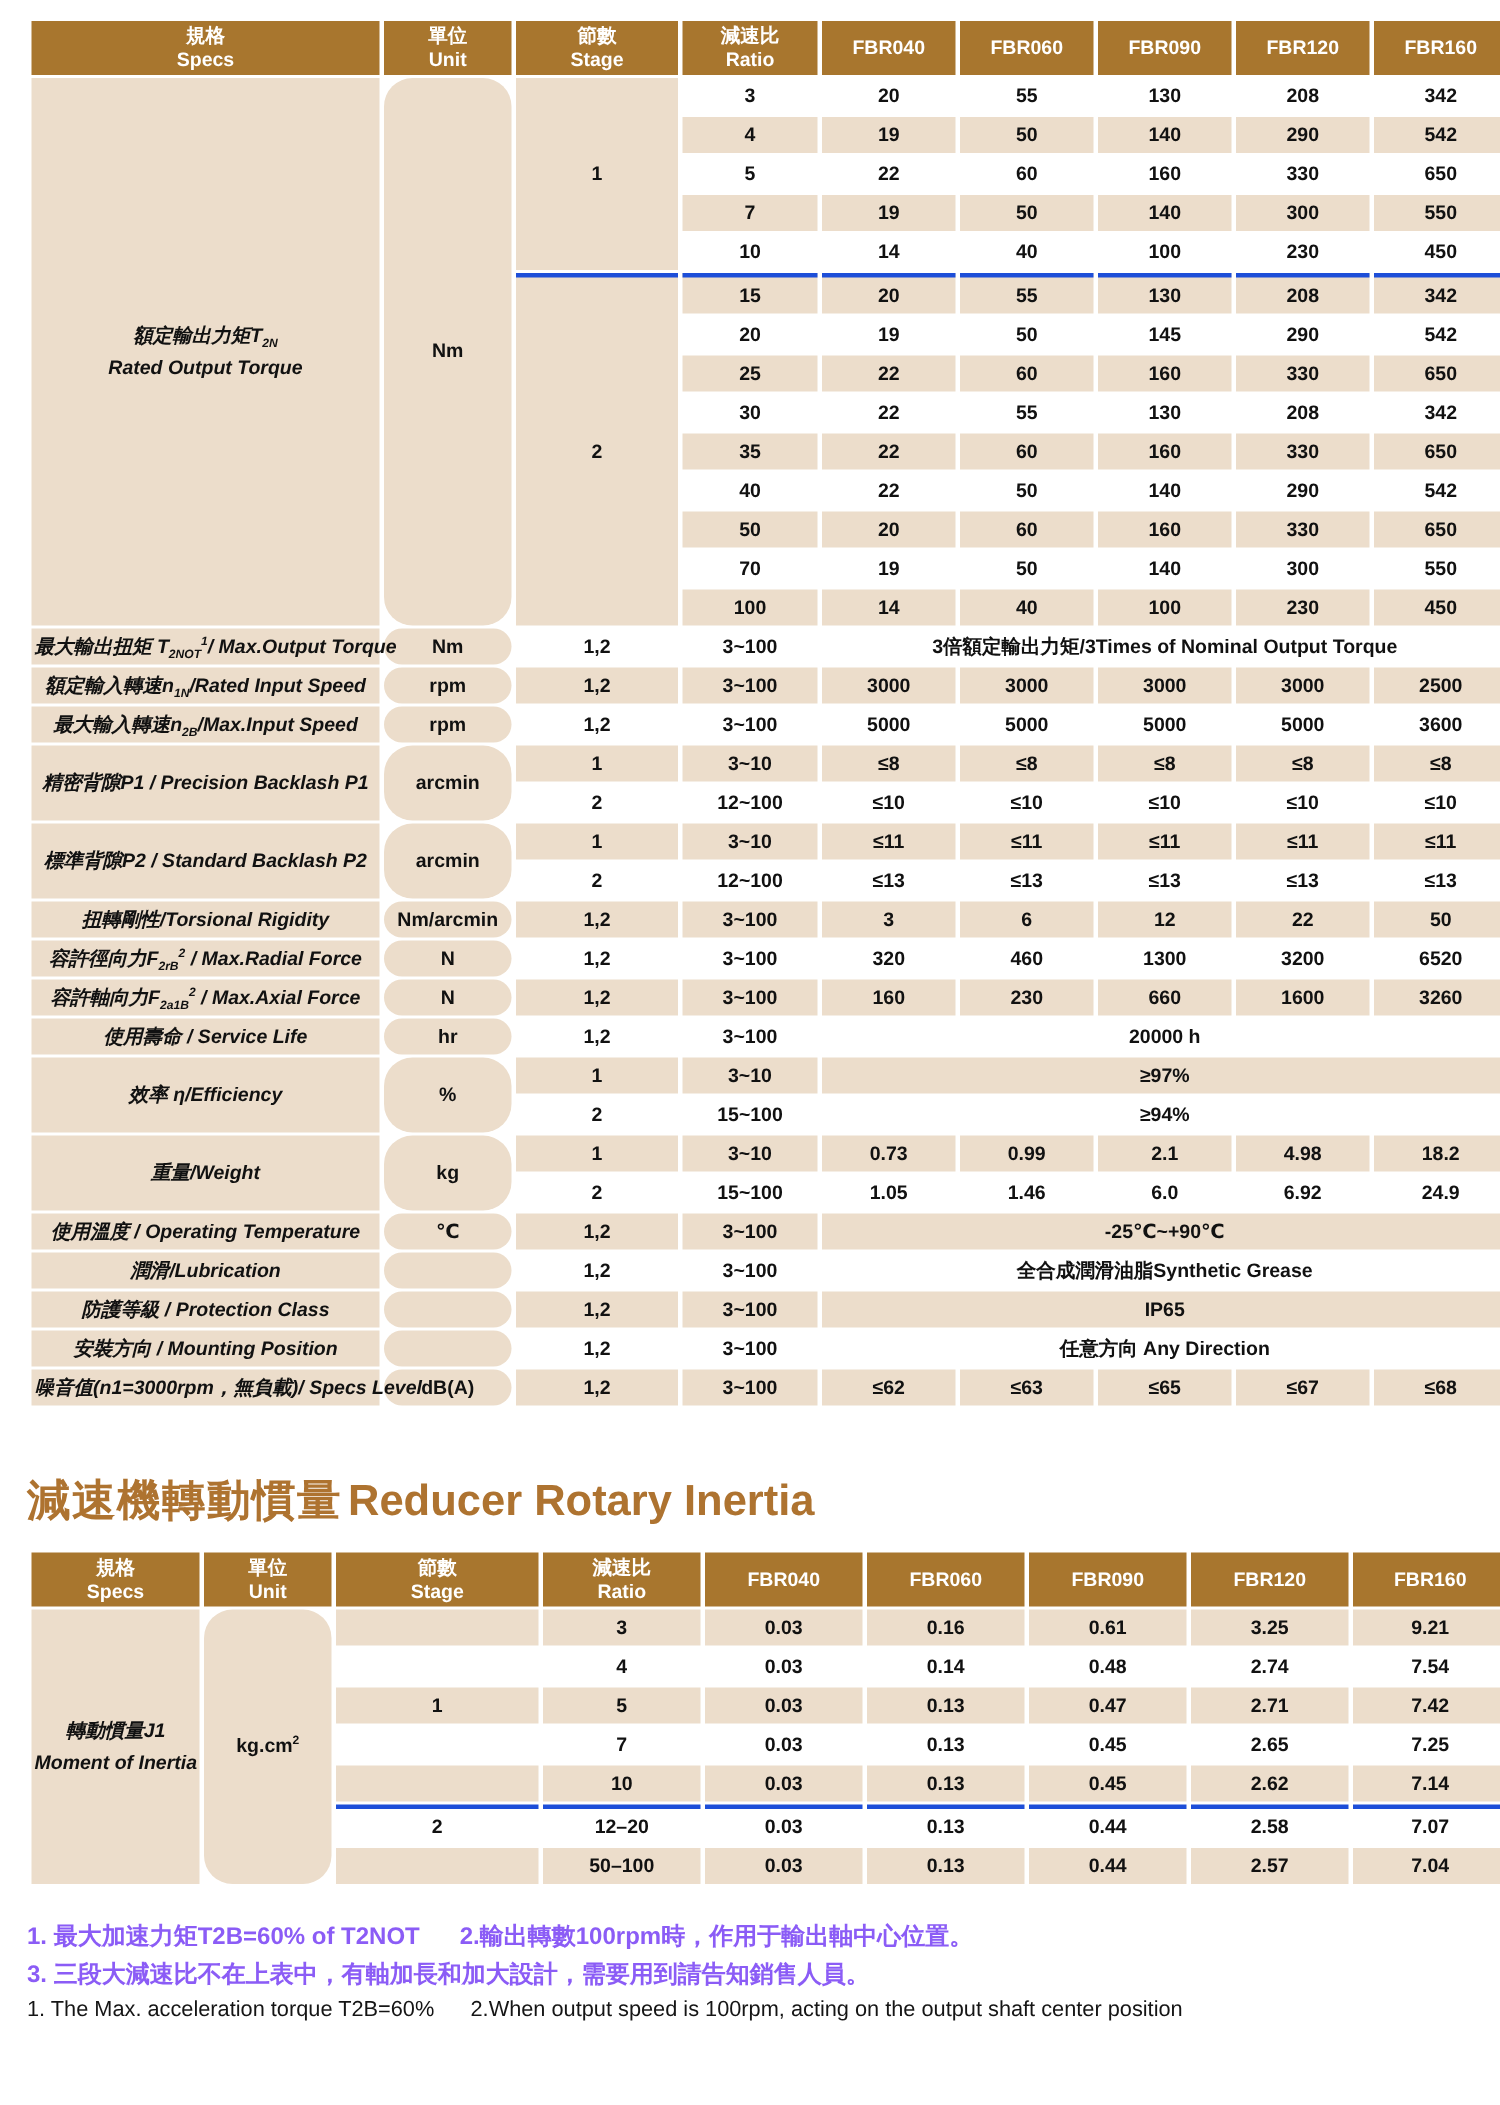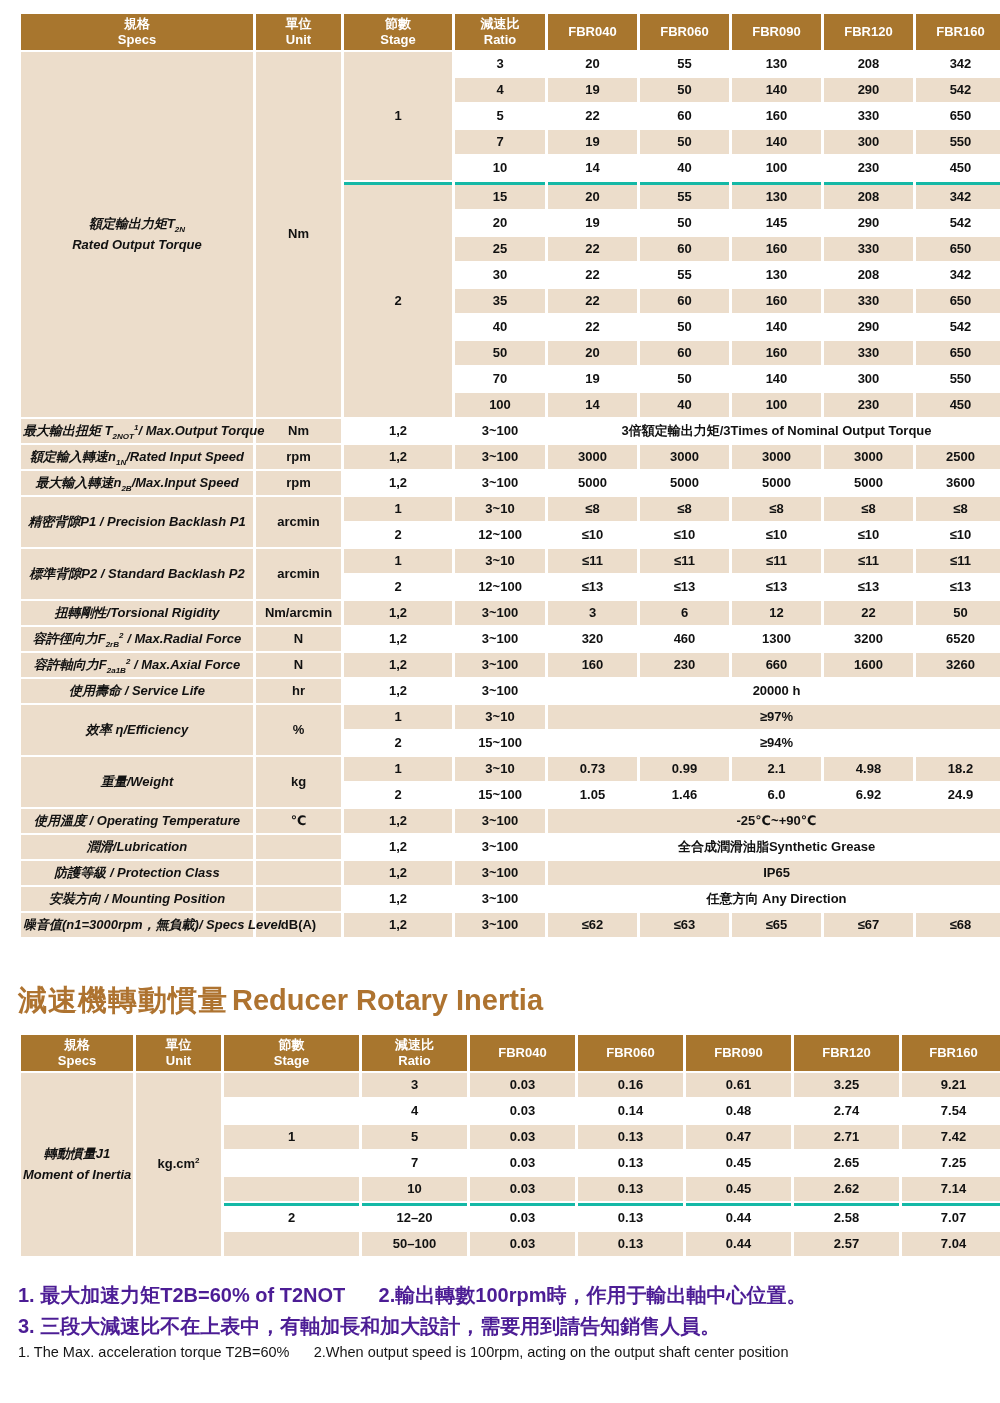--- a/index.html
+++ b/index.html
@@ -37,27 +37,27 @@
     font-size:13px;font-weight:700;
     text-align:center;vertical-align:middle;
     height:24px;padding:0 2px;
     line-height:1.15;
   }
   td.w{background:#ffffff;}
   td.b{background:#ecddcb;}
   td.lbl{background:#ecddcb;}
   td.spec{text-align:left;padding-left:7px;font-size:11px;}
   td.spec .ln{display:block;white-space:nowrap;line-height:1.6;font-style:italic;}
-  td.unit{font-size:13px;}
-  td.dv{border-top:3px solid #14b8a6;}
+  td.unit{font-size:13px;border-radius:19px;}
+  td.dv{border-top:3px solid #1d4ed8;}
   sub,sup{font-size:62%;line-height:0;}
 
   .notes{margin-top:22px;}
   .notes .nzh{
-    color:#4c1d95;font-size:20px;font-weight:700;
+    color:#8b5cf6;font-size:16px;font-weight:700;
     line-height:1.55;white-space:pre-wrap;
   }
   .notes .nen{
     color:#151515;font-size:14.5px;font-weight:400;
     line-height:1.5;white-space:pre-wrap;
   }
 </style>
 </head>
 <body>
 

